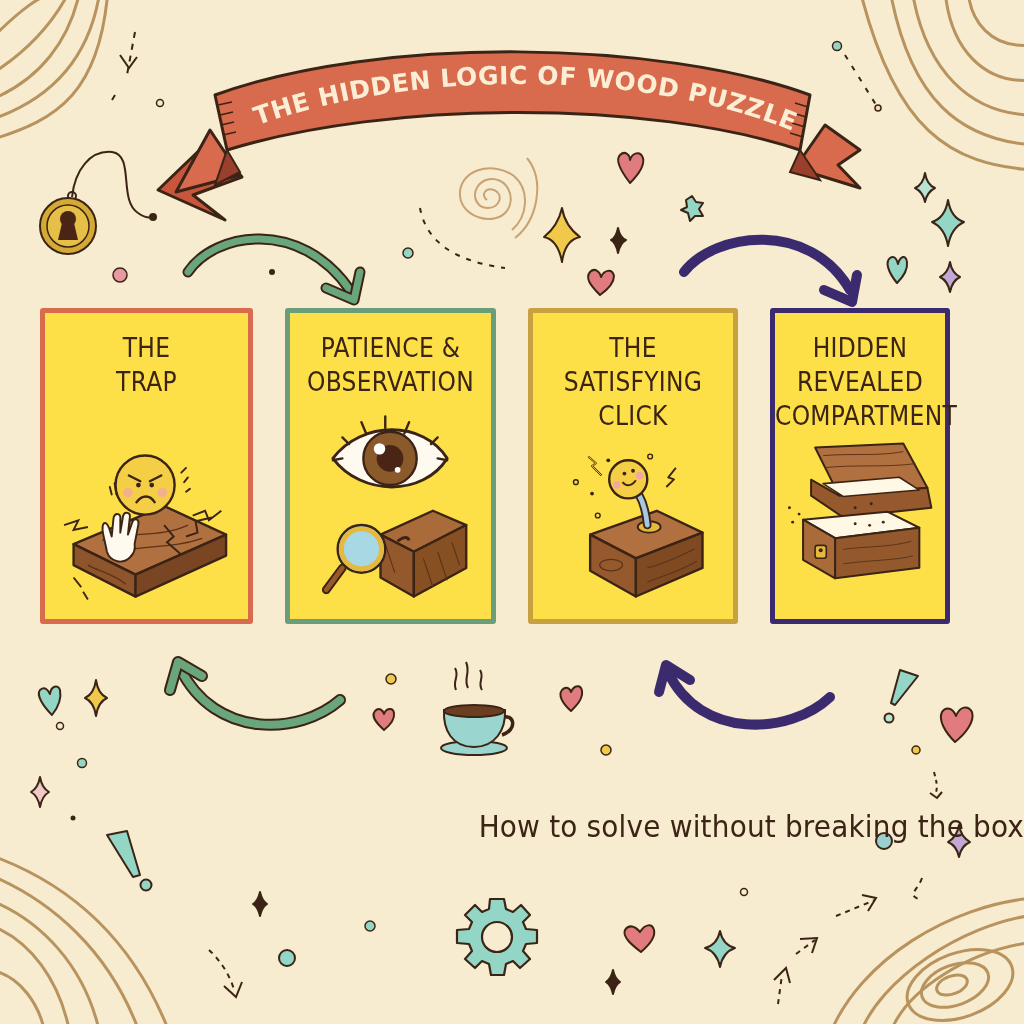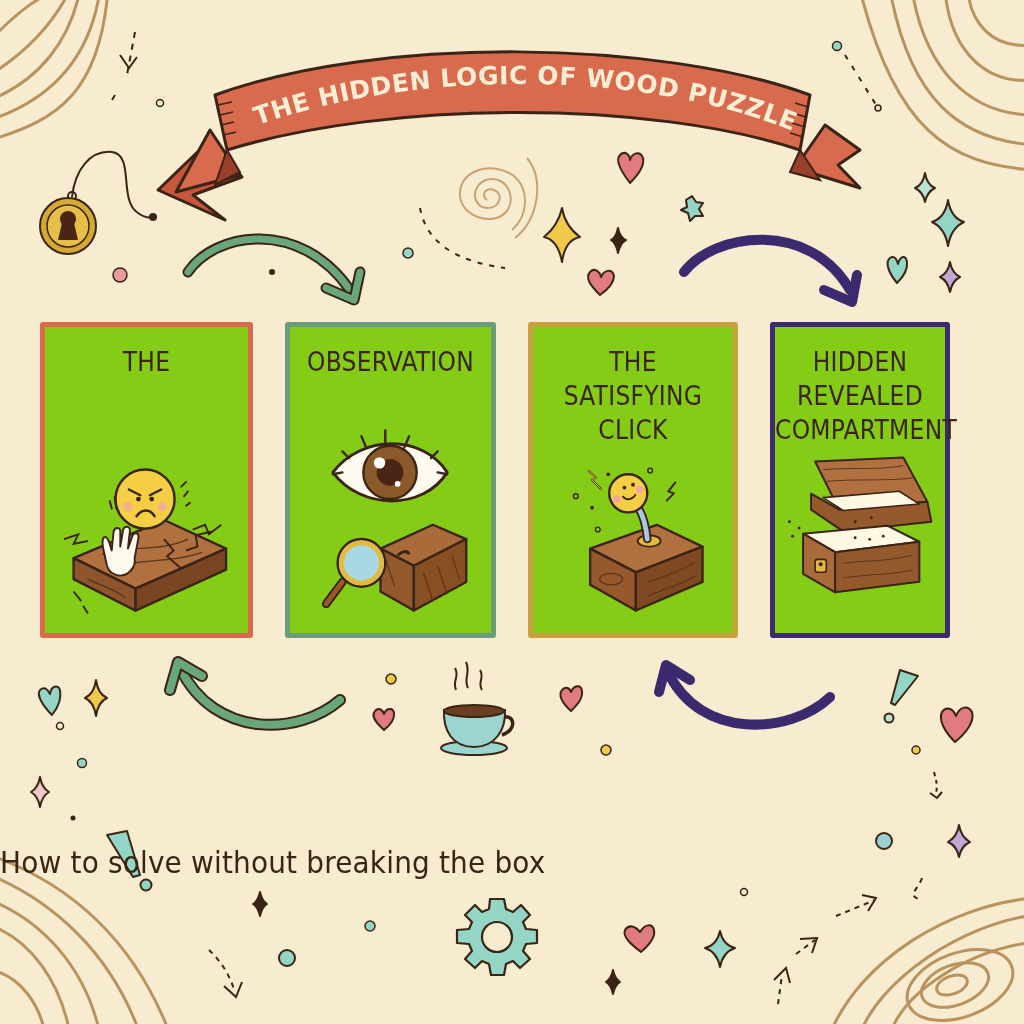--- a/index.html
+++ b/index.html
@@ -7,35 +7,35 @@
     width: 1024px; height: 1024px; position: relative; overflow: hidden;
     background: #f7ebd0;
     font-family: "DejaVu Sans", sans-serif;
   }
   .layer { position: absolute; left: 0; top: 0; width: 1024px; height: 1024px; }
   .banner-text {
     font-family: "DejaVu Sans", sans-serif; font-weight: bold;
     fill: #fbeed4; font-size: 25px; letter-spacing: 0.5px;
   }
   .card {
-    position: absolute; top: 322px; height: 316px; box-sizing: border-box;
-    border: 5px solid; border-radius: 3px; background: #84cc16; padding-left: 9px;
+    position: absolute; top: 308px; height: 316px; box-sizing: border-box;
+    border: 5px solid; border-radius: 3px; background: #fde047; padding-left: 9px;
   }
   .card-title {
     position: absolute; left: 0; right: 0; top: 18px; text-align: center;
     font-family: "DejaVu Sans Condensed", "DejaVu Sans", sans-serif;
     color: #3b2415; font-size: 26px; line-height: 34px; letter-spacing: 0.3px;
     font-variant: small-caps; text-transform: uppercase;
   }
   .card-title span { display: block; }
   .card-art { position: absolute; left: 0; top: 0; width: 100%; height: 100%; }
   .subtitle {
-    position: absolute; left: 0; right: 0; top: 808px; text-align: left;
+    position: absolute; left: 0; right: 0; top: 808px; text-align: right;
     font-family: "DejaVu Sans Condensed", "DejaVu Sans", sans-serif;
-    font-size: 31px; color: #3b2415; letter-spacing: 0.2px; margin-top: 36px;
+    font-size: 31px; color: #3b2415; letter-spacing: 0.2px;
   }
 </style>
 </head>
 <body>
 
 <svg class="layer" viewBox="0 0 1024 1024">
 
   <g fill="none" stroke="#b8935e" stroke-width="3">
     <path d="M-10,40 C20,10 40,-5 60,-10"></path>
     <path d="M-10,75 C30,50 55,20 70,-10"></path>
@@ -206,20 +206,21 @@
     <path id="bannerPath" d="M245,130 C400,70 630,68 785,128" fill="none"></path>
     <text class="banner-text">
       <textPath href="#bannerPath" startOffset="50%" text-anchor="middle" id="banner-textpath">UNLOCK THE HIDDEN LOGIC OF WOOD PUZZLE BOXES</textPath>
     </text>
   </g>
 </svg>
 
 <div class="card" style="left:40px;width:213px;border-color:#d86b4e;">
   <div class="card-title">
     <span>THE</span>
+    <span>TRAP</span>
   </div>
   <svg class="card-art" viewBox="0 0 213 316">
 
     <path d="M30,240 L125,200 L190,230 L95,272 Z" fill="#b07040" stroke="#3b2415" stroke-width="2.5" stroke-linejoin="round"></path>
     <path d="M30,240 L95,272 L95,295 L30,262 Z" fill="#8e542b" stroke="#3b2415" stroke-width="2.5" stroke-linejoin="round"></path>
     <path d="M95,272 L190,230 L190,252 L95,295 Z" fill="#7a4522" stroke="#3b2415" stroke-width="2.5" stroke-linejoin="round"></path>
     <path d="M60,236 C90,226 120,234 150,220 M70,250 C100,240 130,246 165,234 M45,262 C55,268 70,270 85,282" fill="none" stroke="#5a331a" stroke-width="1.3"></path>
     <path d="M125,220 L135,232 L128,238 L142,250 M148,232 L160,228 L158,216 L175,212" fill="none" stroke="#3b2415" stroke-width="2"></path>
 
     <path d="M65,248 C62,232 58,222 62,218 C66,216 68,226 70,232 L72,212 C74,206 80,208 79,214 L79,228 L82,210 C84,205 90,207 89,212 L87,230 L92,216 C94,212 99,214 98,219 L94,240 C96,250 86,260 76,258 C70,256 67,254 65,248 Z" fill="#fffaf0" stroke="#3b2415" stroke-width="2" stroke-linejoin="round"></path>
@@ -232,20 +233,21 @@
     <circle cx="112" cy="178" r="2.5" fill="#3b2415"></circle>
     <path d="M96,196 C102,188 110,188 115,196" fill="none" stroke="#3b2415" stroke-width="2.5" stroke-linecap="round"></path>
 
     <path d="M68,180 L70,188 M73,176 L75,188 M143,165 L148,160 M146,175 L150,170 M148,185 L152,182" stroke="#3b2415" stroke-width="2" stroke-linecap="round"></path>
     <path d="M20,220 L35,215 L30,225 L45,222 M155,210 L168,205 L172,215 L185,205 M30,275 L38,285 M40,290 L45,298" fill="none" stroke="#3b2415" stroke-width="2"></path>
   </svg>
 </div>
 
 <div class="card" style="left:285px;width:211px;border-color:#6a9e7a;">
   <div class="card-title">
+    <span>PATIENCE &amp;</span>
     <span>OBSERVATION</span>
   </div>
   <svg class="card-art" viewBox="0 0 211 316">
 
     <g>
       <path d="M45,150 C75,110 140,110 165,150 C140,190 75,190 45,150 Z" fill="#fffaf0" stroke="#3b2415" stroke-width="3" stroke-linejoin="round"></path>
       <circle cx="105" cy="150" r="28" fill="#8b5a2b" stroke="#3b2415" stroke-width="2.5"></circle>
       <circle cx="105" cy="150" r="14" fill="#4a2415"></circle>
       <circle cx="94" cy="140" r="6" fill="#fff"></circle>
       <circle cx="113" cy="162" r="3" fill="#fff"></circle>

